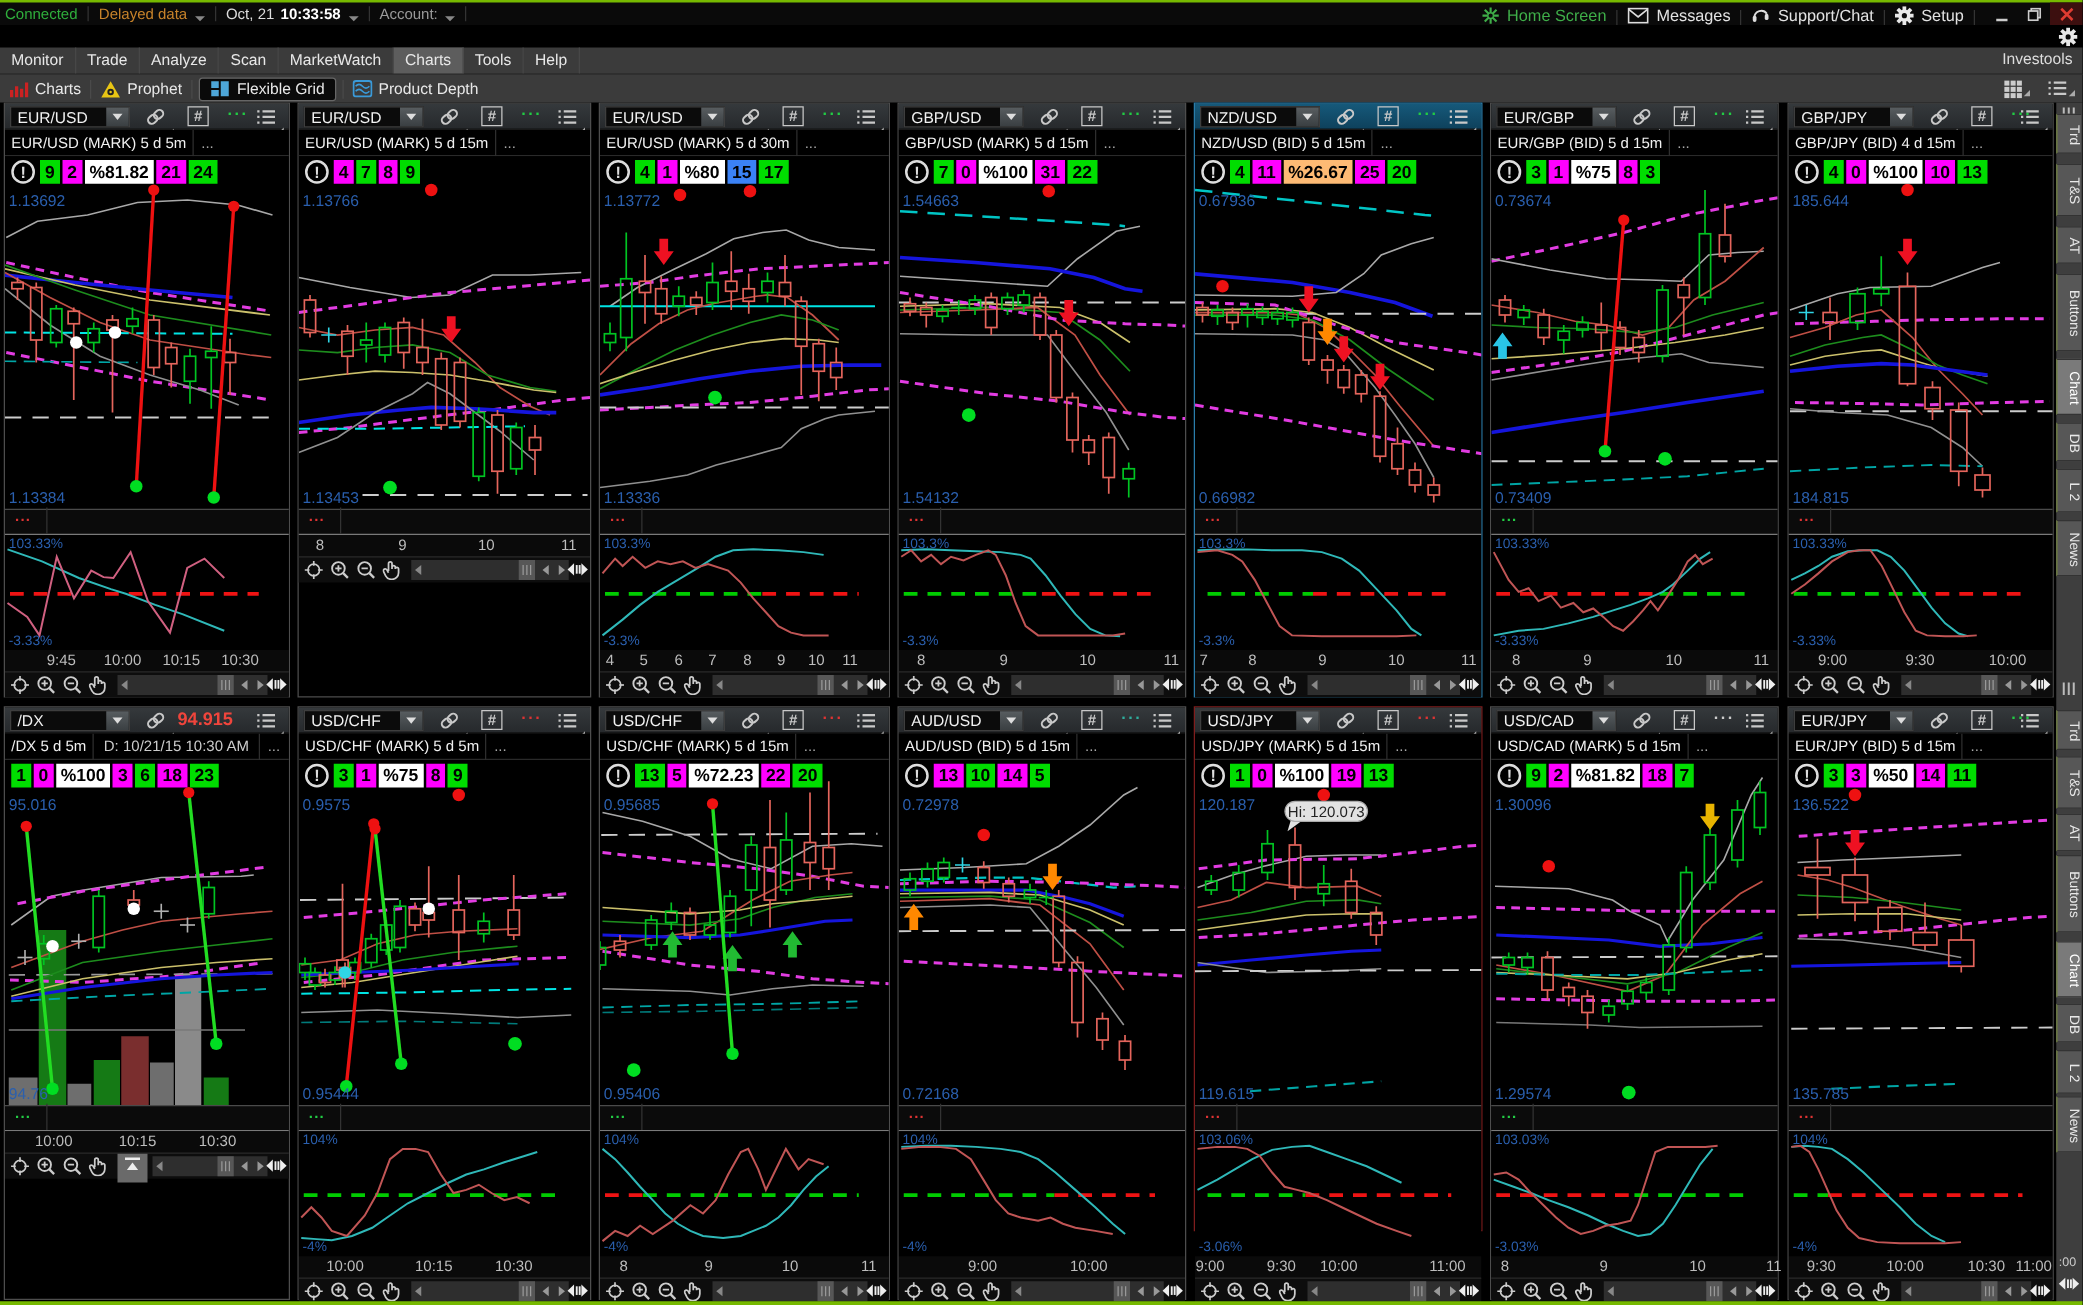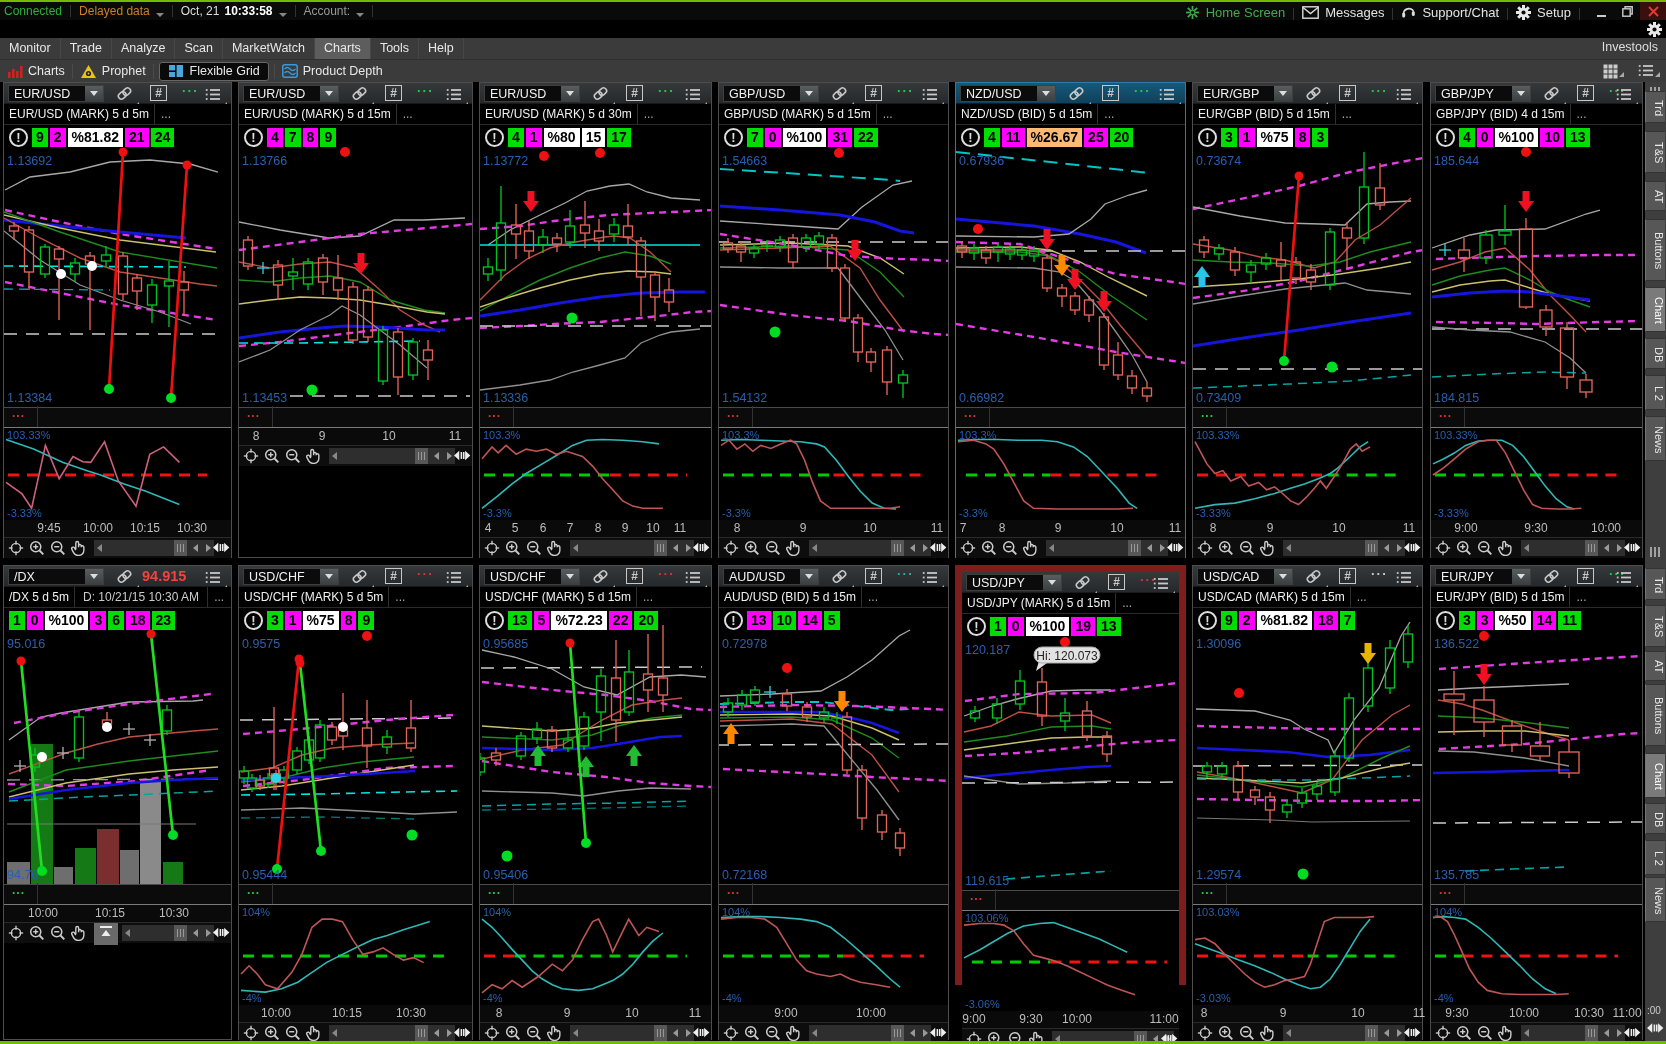--- a/index.html
+++ b/index.html
@@ -646,21 +646,21 @@
         <path d="M47.5 66 h7 v10 h4.5 l-8 11 l-8 -11 h4.5 z" fill="#ee1122"></path>
         <circle cx="64" cy="31" r="5" fill="#ee1111"></circle>
         <circle cx="120" cy="28" r="5" fill="#ee1111"></circle>
         <circle cx="92" cy="193" r="5.5" fill="#00dd22"></circle>
       </svg>
       <div class="badges">
         <div class="warn">!</div>
         <div class="bdg" style="background:#00dd00">4</div>
         <div class="bdg" style="background:#ff00ff">1</div>
         <div class="bdg" style="background:#ffffff">%80</div>
-        <div class="bdg" style="background:#ffffff">15</div>
+        <div class="bdg" style="background:#3b82f6">15</div>
         <div class="bdg" style="background:#00dd00">17</div>
       </div>
       <div class="pricelab" style="top:29px">1.13772</div>
       <div class="pricelab" style="bottom:2px">1.13336</div>
     </div>
     <div class="subhdr">
       <div class="shleft" style="color:#dd3333">...</div>
     </div>
     <div class="psub" style="height:92px">
       <svg width="233" height="92" viewBox="0 0 233 92" style="position:absolute;left:0;top:0">
@@ -2002,21 +2002,21 @@
         </div>
       </div>
       <div class="tbpan" style="right:1px"><svg width="18" height="15" viewBox="0 0 26 16">
           <path d="M9 1 L1.5 8 L9 15 z" fill="#eee"></path>
           <rect x="11" y="3" width="2.2" height="10" fill="#eee"></rect>
           <rect x="14.4" y="3" width="2.2" height="10" fill="#eee"></rect>
           <path d="M17.5 1 L25 8 L17.5 15 z" fill="#eee"></path>
         </svg></div>
     </div>
   </div>
-<div class="panel" style="left:955px;top:565px;width:231px;height:420px;border:7px solid #7f1d1d">
+<div class="panel" style="left:955px;top:565px;width:231px;height:420px;border:1px solid #7f1d1d">
     <div class="phdr" style="background:linear-gradient(#35393c,#26292c);">
       <div class="combo">
         <span>USD/JPY</span>
         <div class="cbtn">
           <div class="carr"></div>
         </div>
       </div>
       <div class="linkico"><svg width="17" height="15" viewBox="0 0 17 15">
           <g transform="rotate(-40 8.5 7.5)" fill="none" stroke="#c8c8c8" stroke-width="1.6">
             <rect x="1.5" y="4.5" width="8" height="6" rx="3"></rect>

